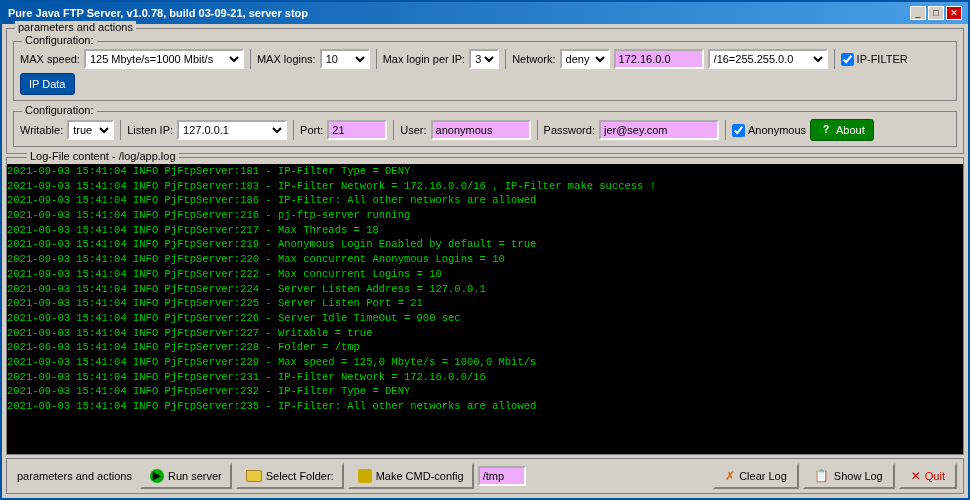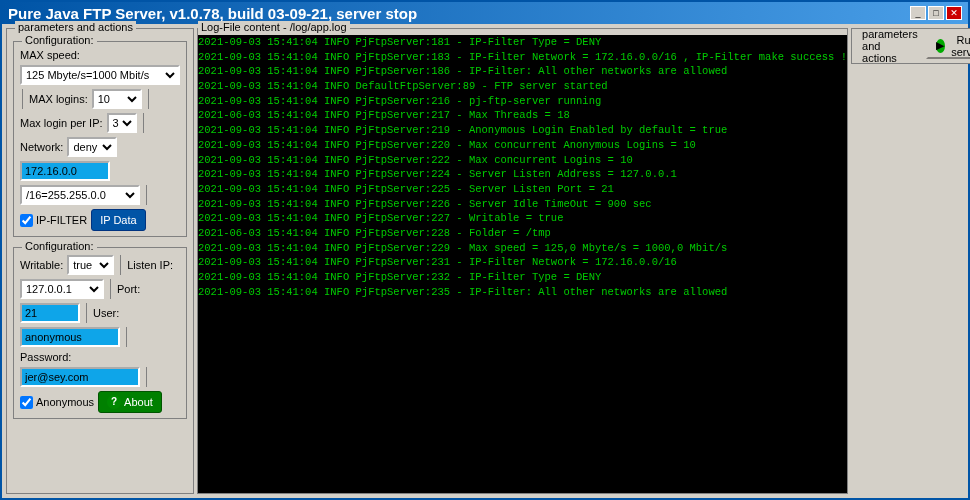--- a/index.html
+++ b/index.html
@@ -21,21 +21,21 @@
     .title-bar {
       background: linear-gradient(to right, #0054a6, #4a9fe8);
       color: white;
       padding: 3px 6px;
       display: flex;
       align-items: center;
       justify-content: space-between;
       height: 22px;
     }
     .title-bar-text {
-      font-size: 15px;
+      font-size: 11px;
       font-weight: bold;
     }
     .title-bar-controls {
       display: flex;
       gap: 2px;
     }
     .title-btn {
       width: 16px;
       height: 14px;
       border: 1px solid #fff;
@@ -45,21 +45,21 @@
       display: flex;
       align-items: center;
       justify-content: center;
       color: #000;
     }
     .title-btn.close { background: #cc0000; color: white; }
     .content {
       background: #d4d0c8;
       flex: 1;
       display: flex;
-      flex-direction: row;
+      flex-direction: column;
       padding: 4px;
       gap: 3px;
     }
     .section-group legend, .group-label {
       position: absolute;
       top: -8px;
       left: 8px;
       background: #d4d0c8;
       padding: 0 3px;
       font-size: 11px;
@@ -70,21 +70,21 @@
       align-items: center;
       gap: 4px;
       flex-wrap: wrap;
     }
     .label {
       font-size: 11px;
       white-space: nowrap;
     }
     .input-field {
       border: 2px inset #fff;
-      background: #0ea5e9;
+      background: #f0abfc;
       padding: 1px 3px;
       font-size: 11px;
       height: 20px;
     }
     .select-field {
       border: 2px inset #fff;
       background: white;
       font-size: 11px;
       height: 20px;
     }
@@ -128,21 +128,21 @@
       flex: 1;
       position: relative;
       background: #d4d0c8;
       display: flex;
       flex-direction: column;
       min-height: 0;
     }
     .log-label {
       position: absolute;
       top: -8px;
-      left: 0;
+      left: 20px;
       background: #d4d0c8;
       padding: 0 3px;
       font-size: 11px;
     }
     .log-content {
       background: #000;
       color: #00cc00;
       font-family: 'Courier New', monospace;
       font-size: 10.5px;
       flex: 1;
@@ -282,21 +282,21 @@
 
       <div style="position:relative; border:1px solid #808080; padding: 3px 6px 5px; margin-top:10px; background:#d4d0c8;">
         <span class="group-label">Configuration:</span>
         <div class="row" style="margin-top:4px;">
           <span class="label">Writable:</span>
           <select class="select-field" style="width:47px;">
             <option>true</option>
           </select>
           <div class="separator"></div>
           <span class="label">Listen IP:</span>
-          <select class="select-field" style="width:84px;">
+          <select class="select-field" style="width:110px;">
             <option>127.0.0.1</option>
           </select>
           <div class="separator"></div>
           <span class="label">Port:</span>
           <input class="input-field" style="width: 60px;" value="21">
           <div class="separator"></div>
           <span class="label">User:</span>
           <input class="input-field" style="width: 100px;" value="anonymous">
           <div class="separator"></div>
           <span class="label">Password:</span>
@@ -313,21 +313,20 @@
         </div>
       </div>
     </div>
 
     <div class="log-section">
       <span class="log-label">Log-File content - /log/app.log</span>
       <div class="log-content" id="log-lines">
           <div class="log-line">2021-09-03 15:41:04 INFO  PjFtpServer:181 - IP-Filter Type = DENY</div>
           <div class="log-line">2021-09-03 15:41:04 INFO  PjFtpServer:183 - IP-Filter Network = 172.16.0.0/16 , IP-Filter make success !</div>
           <div class="log-line">2021-09-03 15:41:04 INFO  PjFtpServer:186 - IP-Filter:  All other networks are allowed</div>
-          <div class="log-line">2021-09-03 15:41:04 INFO  DefaultFtpServer:89 - FTP server started</div>
           <div class="log-line">2021-09-03 15:41:04 INFO  PjFtpServer:216 - pj-ftp-server running</div>
           <div class="log-line">2021-06-03 15:41:04 INFO  PjFtpServer:217 - Max Threads = 18</div>
           <div class="log-line">2021-09-03 15:41:04 INFO  PjFtpServer:219 - Anonymous Login Enabled by default = true</div>
           <div class="log-line">2021-09-03 15:41:04 INFO  PjFtpServer:220 - Max concurrent Anonymous Logins = 10</div>
           <div class="log-line">2021-09-03 15:41:04 INFO  PjFtpServer:222 - Max concurrent Logins = 10</div>
           <div class="log-line">2021-09-03 15:41:04 INFO  PjFtpServer:224 - Server Listen Address = 127.0.0.1</div>
           <div class="log-line">2021-09-03 15:41:04 INFO  PjFtpServer:225 - Server Listen Port = 21</div>
           <div class="log-line">2021-09-03 15:41:04 INFO  PjFtpServer:226 - Server Idle TimeOut = 900 sec</div>
           <div class="log-line">2021-09-03 15:41:04 INFO  PjFtpServer:227 - Writable = true</div>
           <div class="log-line">2021-06-03 15:41:04 INFO  PjFtpServer:228 - Folder = /tmp</div>

